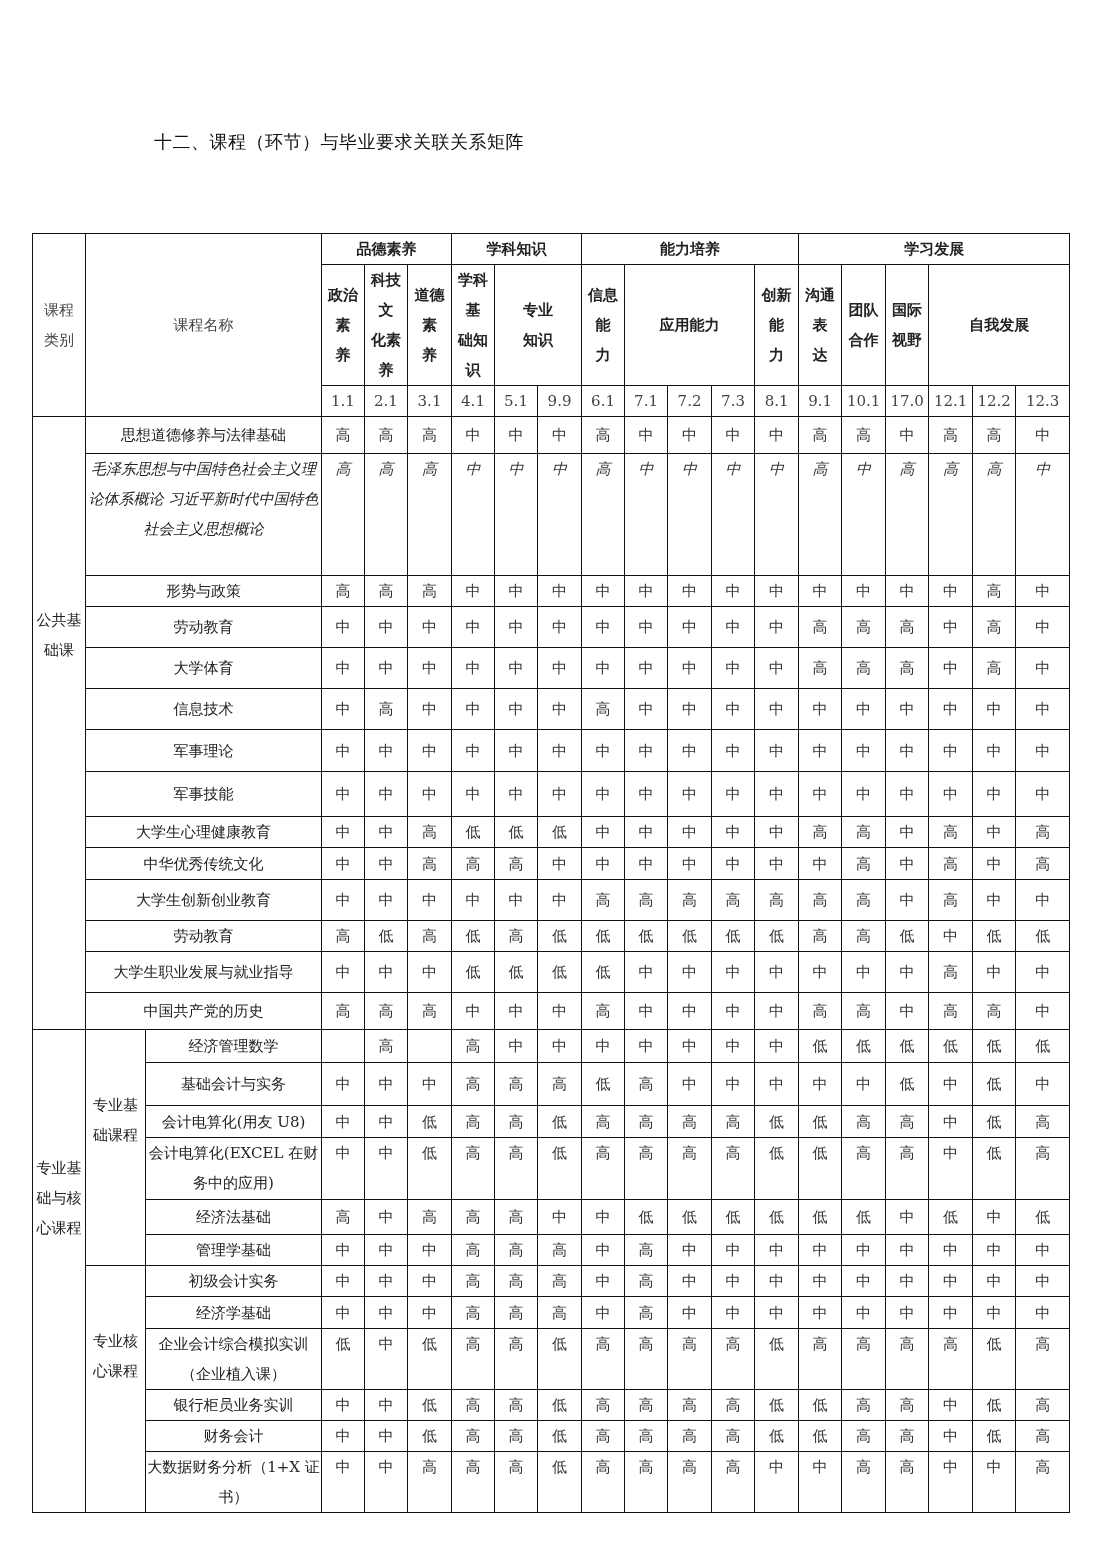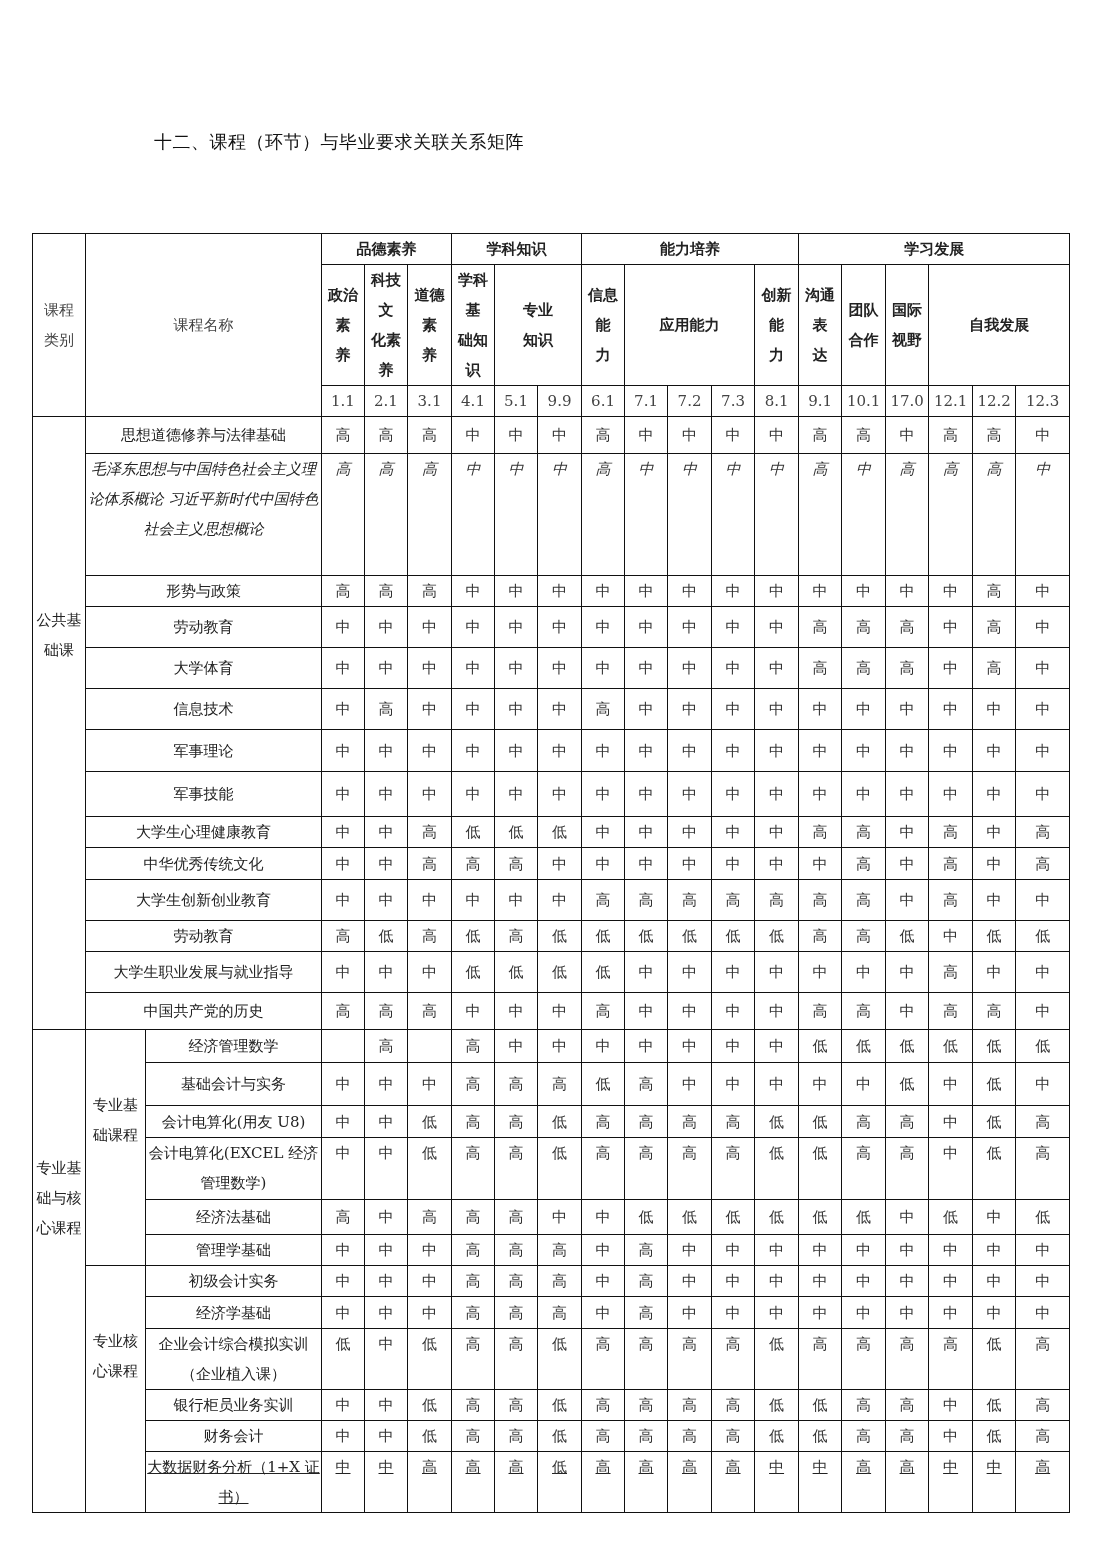--- a/index.html
+++ b/index.html
@@ -461,21 +461,21 @@
         <td class="val">高</td>
         <td class="val">低</td>
         <td class="val">低</td>
         <td class="val">高</td>
         <td class="val">高</td>
         <td class="val">中</td>
         <td class="val">低</td>
         <td class="val">高</td>
       </tr>
       <tr style="height: 62px;">
-        <td class="name" style="vertical-align: top;">会计电算化(EXCEL 经济管理数学)</td>
+        <td class="name" style="vertical-align: top;">会计电算化(EXCEL 在财务中的应用)</td>
         <td class="val" style="vertical-align: top;">中</td>
         <td class="val" style="vertical-align: top;">中</td>
         <td class="val" style="vertical-align: top;">低</td>
         <td class="val" style="vertical-align: top;">高</td>
         <td class="val" style="vertical-align: top;">高</td>
         <td class="val" style="vertical-align: top;">低</td>
         <td class="val" style="vertical-align: top;">高</td>
         <td class="val" style="vertical-align: top;">高</td>
         <td class="val" style="vertical-align: top;">高</td>
         <td class="val" style="vertical-align: top;">高</td>
@@ -621,21 +621,21 @@
         <td class="val">高</td>
         <td class="val">高</td>
         <td class="val">低</td>
         <td class="val">低</td>
         <td class="val">高</td>
         <td class="val">高</td>
         <td class="val">中</td>
         <td class="val">低</td>
         <td class="val">高</td>
       </tr>
-      <tr style="height: 61px; text-decoration: underline;">
+      <tr style="height: 61px;">
         <td class="name" style="vertical-align: top;">大数据财务分析（1+X 证书）</td>
         <td class="val" style="vertical-align: top;">中</td>
         <td class="val" style="vertical-align: top;">中</td>
         <td class="val" style="vertical-align: top;">高</td>
         <td class="val" style="vertical-align: top;">高</td>
         <td class="val" style="vertical-align: top;">高</td>
         <td class="val" style="vertical-align: top;">低</td>
         <td class="val" style="vertical-align: top;">高</td>
         <td class="val" style="vertical-align: top;">高</td>
         <td class="val" style="vertical-align: top;">高</td>

